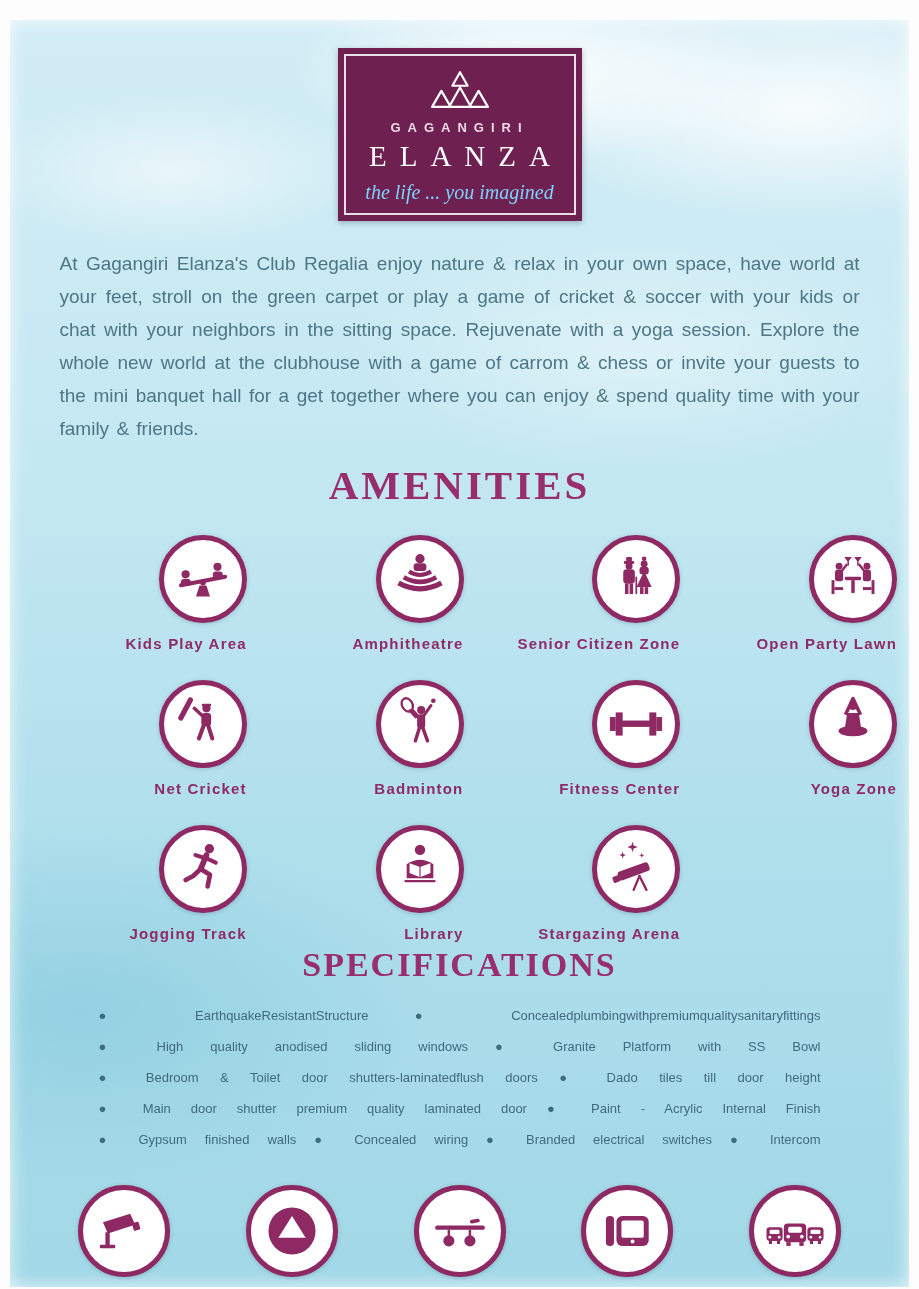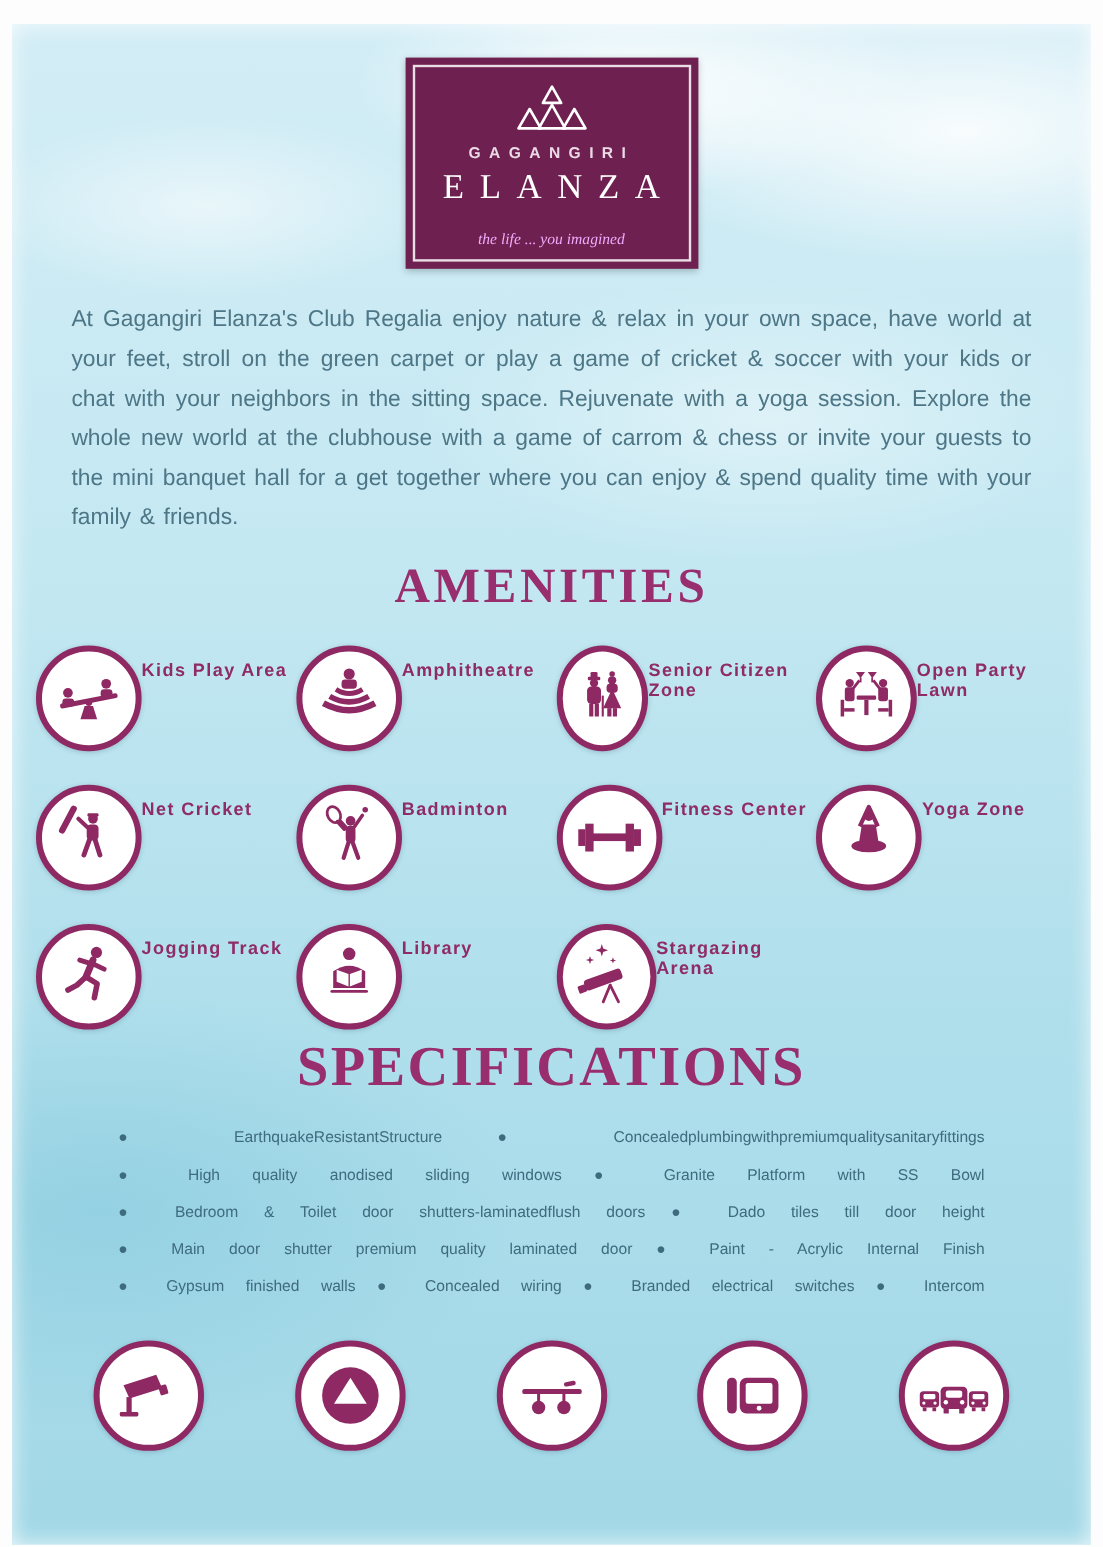--- a/index.html
+++ b/index.html
@@ -17,30 +17,30 @@
       radial-gradient(ellipse 500px 260px at 8% 78%, rgba(120,195,216,.45), rgba(120,195,216,0) 70%),
       linear-gradient(180deg,#d3edf6 0%,#c4e8f2 35%,#b0dfec 65%,#a2d8e7 100%);
     box-shadow: inset 0 0 18px rgba(255,255,255,.8);
   }
   
   .logo{width:232px;margin:28px auto 0;background:#6e2150;padding:6px;box-shadow:0 2px 6px rgba(0,0,0,.25);}
   .logo-inner{border:2px solid rgba(255,255,255,.85);padding:12px 8px 9px;text-align:center;}
   .logo-mark{display:block;margin:0 auto;width:104px;height:44px;}
   .logo-brand{color:#ecd9e6;font-size:13px;letter-spacing:7px;margin-top:8px;font-weight:bold;}
   .logo-name{color:#ffffff;font-family:"Liberation Serif",serif;font-size:29px;letter-spacing:13px;margin-top:5px;text-indent:13px;}
-  .logo-tagline{color:#f0abfc;font-family:"Liberation Serif",serif;font-style:italic;font-size:13px;margin-top:18px;}
+  .logo-tagline{color:#7dd3fc;font-family:"Liberation Serif",serif;font-style:italic;font-size:20px;margin-top:8px;}
   
   .intro{width:800px;margin:26px auto 0;font-size:19px;line-height:33px;color:#4d7686;text-align:justify;word-spacing:2px;}
   
   .big-title{font-family:"Liberation Serif",serif;font-weight:bold;text-align:center;color:#992e6e;}
   .amenities-title{font-size:41px;letter-spacing:3px;margin-top:16px;}
-  .specs-title{font-size:47px;letter-spacing:2px;margin-top:4px;}
+  .specs-title{font-size:34px;letter-spacing:2px;margin-top:4px;}
   
   .amenities-grid{display:grid;grid-template-columns:repeat(4,1fr);row-gap:28px;padding:26px 12px 0 20px;}
-  .cell{display:flex;flex-direction:row;align-items:flex-start;}
+  .cell{display:flex;flex-direction:column;align-items:flex-end;}
   .circle{width:88px;height:88px;box-sizing:border-box;border:5px solid #8e2963;border-radius:50%;
     background:#fff;display:flex;align-items:center;justify-content:center;box-shadow:0 1px 4px rgba(40,70,90,.25);}
   .glyph{width:58px;height:58px;fill:#8e2963;}
   .glyph .st{fill:none;stroke:#8e2963;}
   .glyph .wt{fill:#ffffff;}
   .cell-label{margin-top:12px;font-weight:bold;font-size:15px;letter-spacing:1.2px;color:#8f2b65;}
   
   .specs{width:722px;margin:16px auto 0;color:#3f6b7e;font-size:13px;}
   .spec-line{text-align:justify;text-align-last:justify;line-height:31px;}
   

